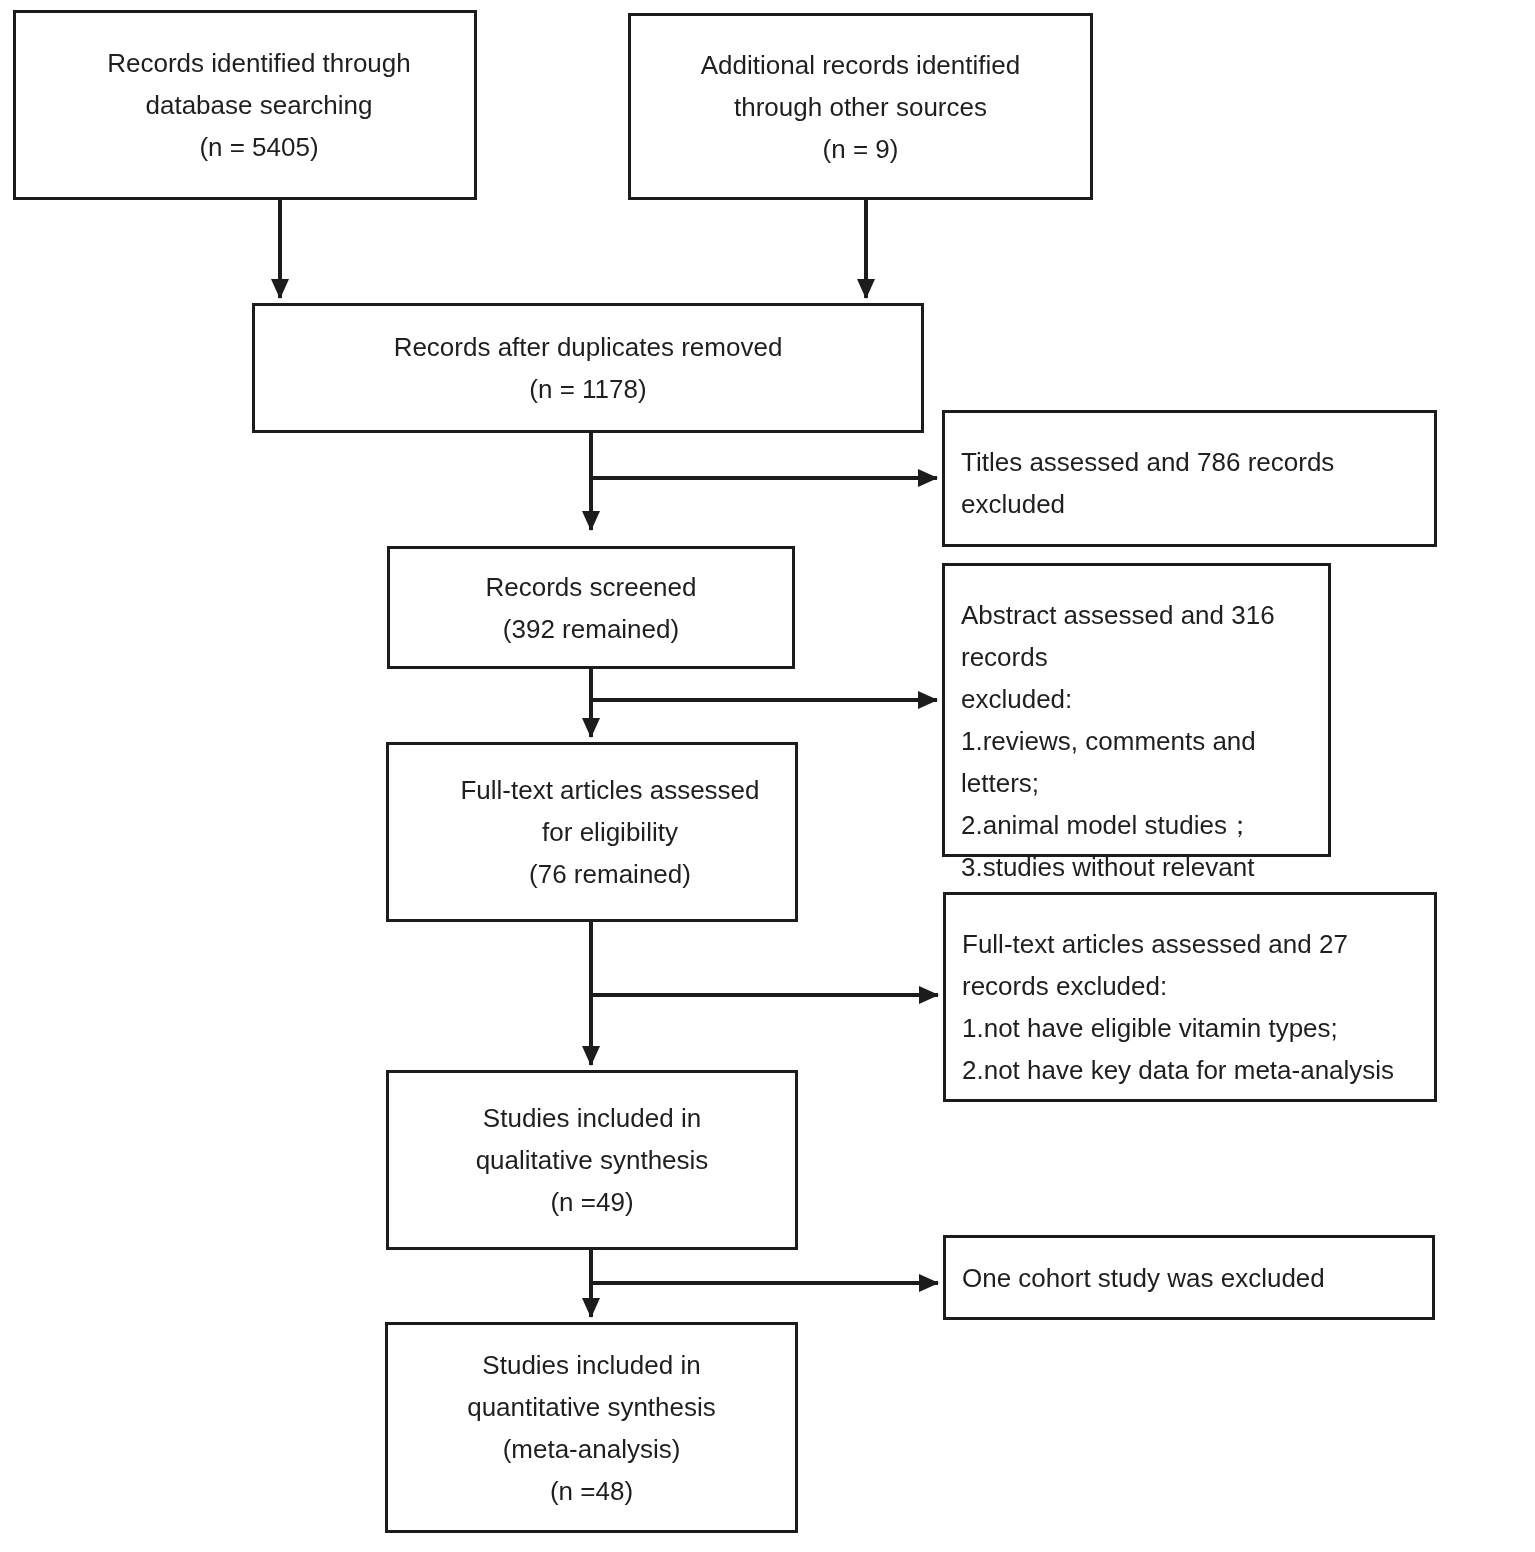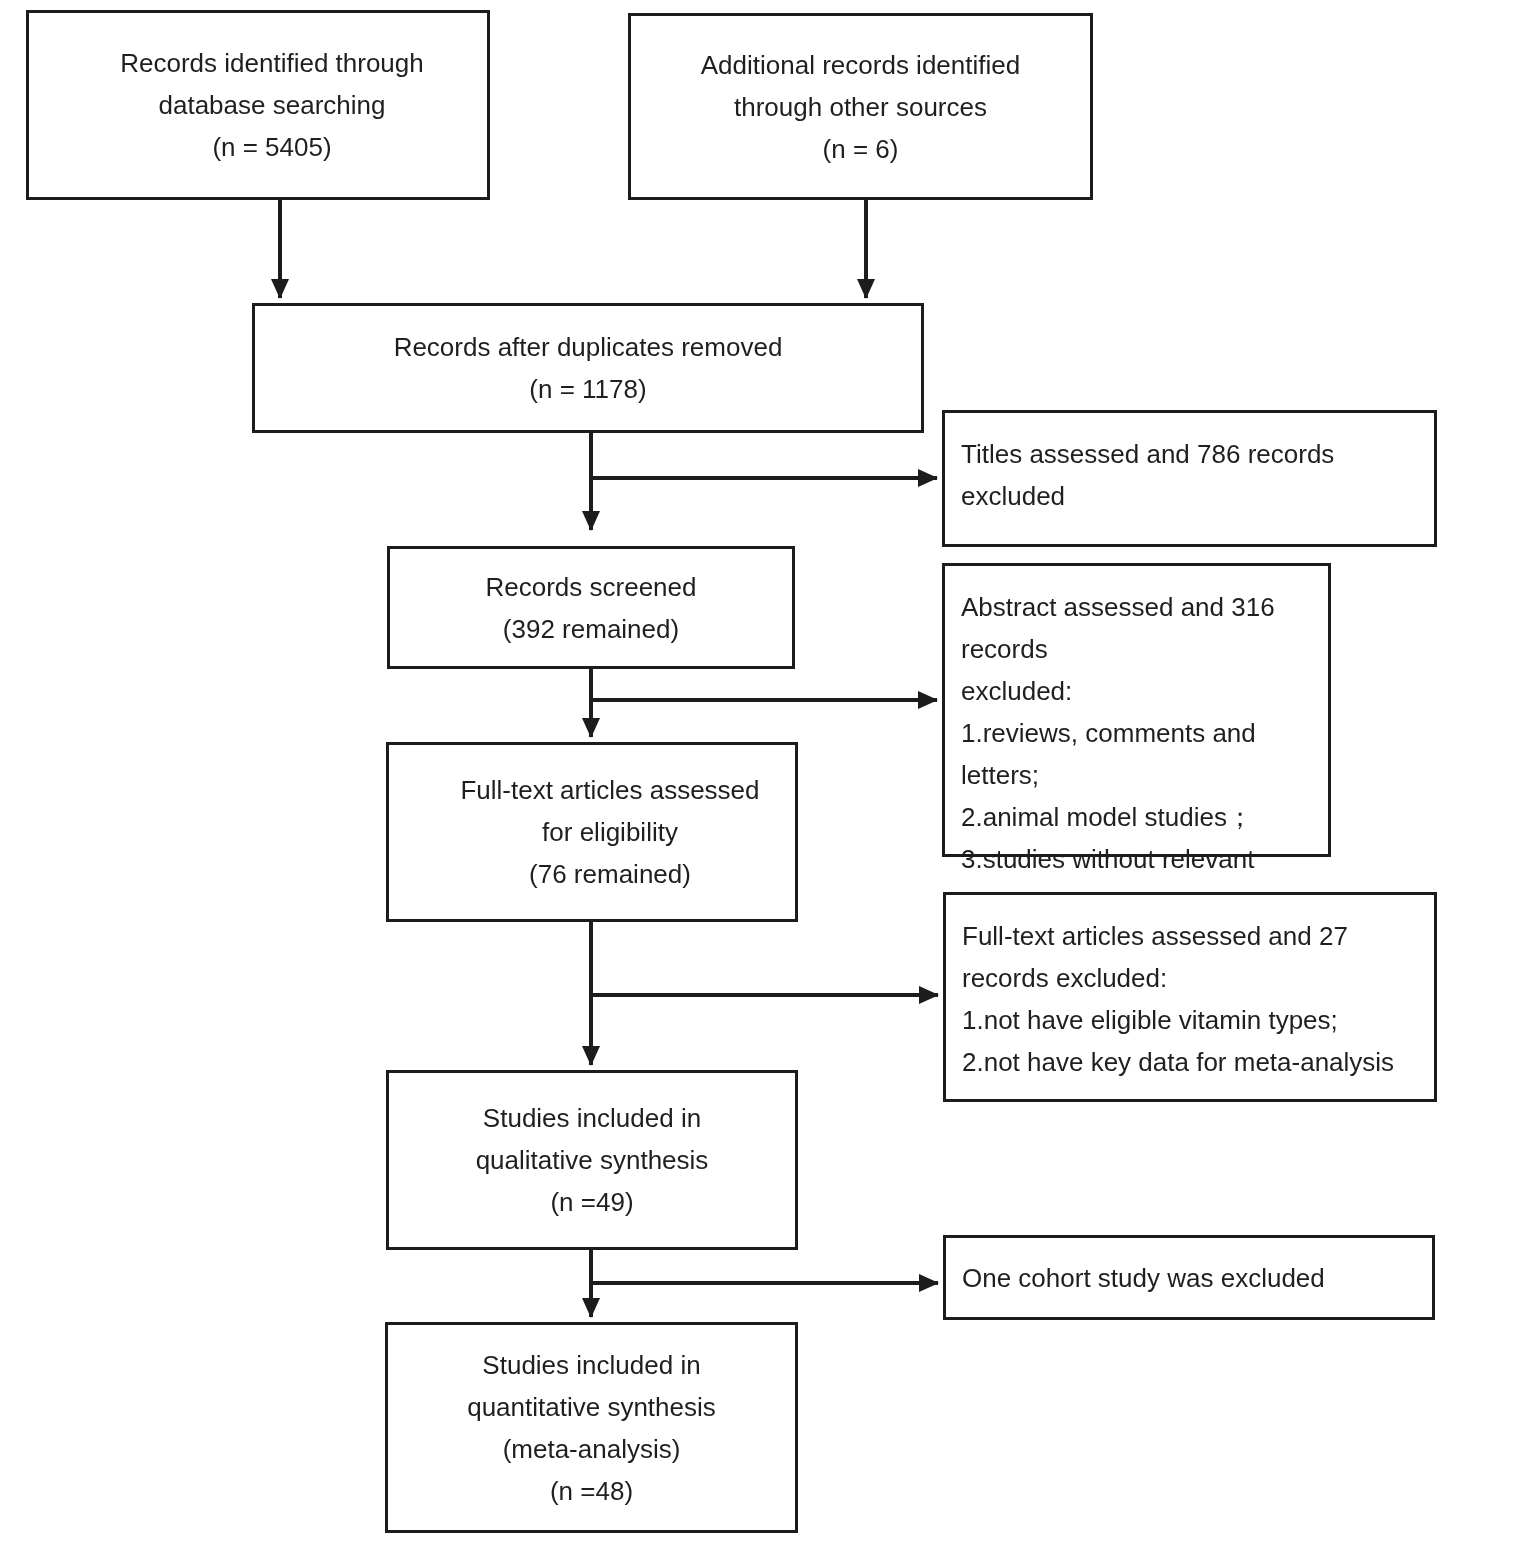--- a/index.html
+++ b/index.html
@@ -34,32 +34,32 @@
   }
   .center-text {
     display: flex;
     flex-direction: column;
     justify-content: center;
     align-items: center;
     text-align: center;
   }
   .left-text {
     text-align: left;
-    padding: 20px 6px 8px 16px;
+    padding: 28px 6px 8px 16px;
   }
   .vcenter-left {
     display: flex;
     flex-direction: column;
     justify-content: center;
     text-align: left;
     padding-left: 16px;
     padding-right: 2px;
   }
   
-  #box-identified-db   { left: 26px;  top: 10px;   width: 464px; height: 190px; padding-left: 28px; }
+  #box-identified-db   { left: 13px;  top: 10px;   width: 464px; height: 190px; padding-left: 28px; }
   #box-identified-other{ left: 628px; top: 13px;   width: 465px; height: 187px; }
   #box-duplicates      { left: 252px; top: 303px;  width: 672px; height: 130px; }
   #box-screened        { left: 387px; top: 546px;  width: 408px; height: 123px; }
   #box-fulltext        { left: 386px; top: 742px;  width: 412px; height: 180px; padding-left: 36px; }
   #box-qualitative     { left: 386px; top: 1070px; width: 412px; height: 180px; }
   #box-quantitative    { left: 385px; top: 1322px; width: 413px; height: 211px; }
   
   #box-excl-titles     { left: 942px; top: 410px;  width: 495px; height: 137px; }
   #box-excl-abstract   { left: 942px; top: 563px;  width: 389px; height: 294px; }
   #box-excl-fulltext   { left: 943px; top: 892px;  width: 494px; height: 210px; }
@@ -96,21 +96,21 @@
 
   <div class="box center-text" id="box-identified-db">
     <div>Records identified through</div>
     <div>database searching</div>
     <div>(n = 5405)</div>
   </div>
 
   <div class="box center-text" id="box-identified-other">
     <div>Additional records identified</div>
     <div>through other sources</div>
-    <div>(n = 6)</div>
+    <div>(n = 9)</div>
   </div>
 
   <div class="box center-text" id="box-duplicates">
     <div>Records after duplicates removed</div>
     <div>(n = 1178)</div>
   </div>
 
   <div class="box center-text" id="box-screened">
     <div>Records screened</div>
     <div>(392 remained)</div>

